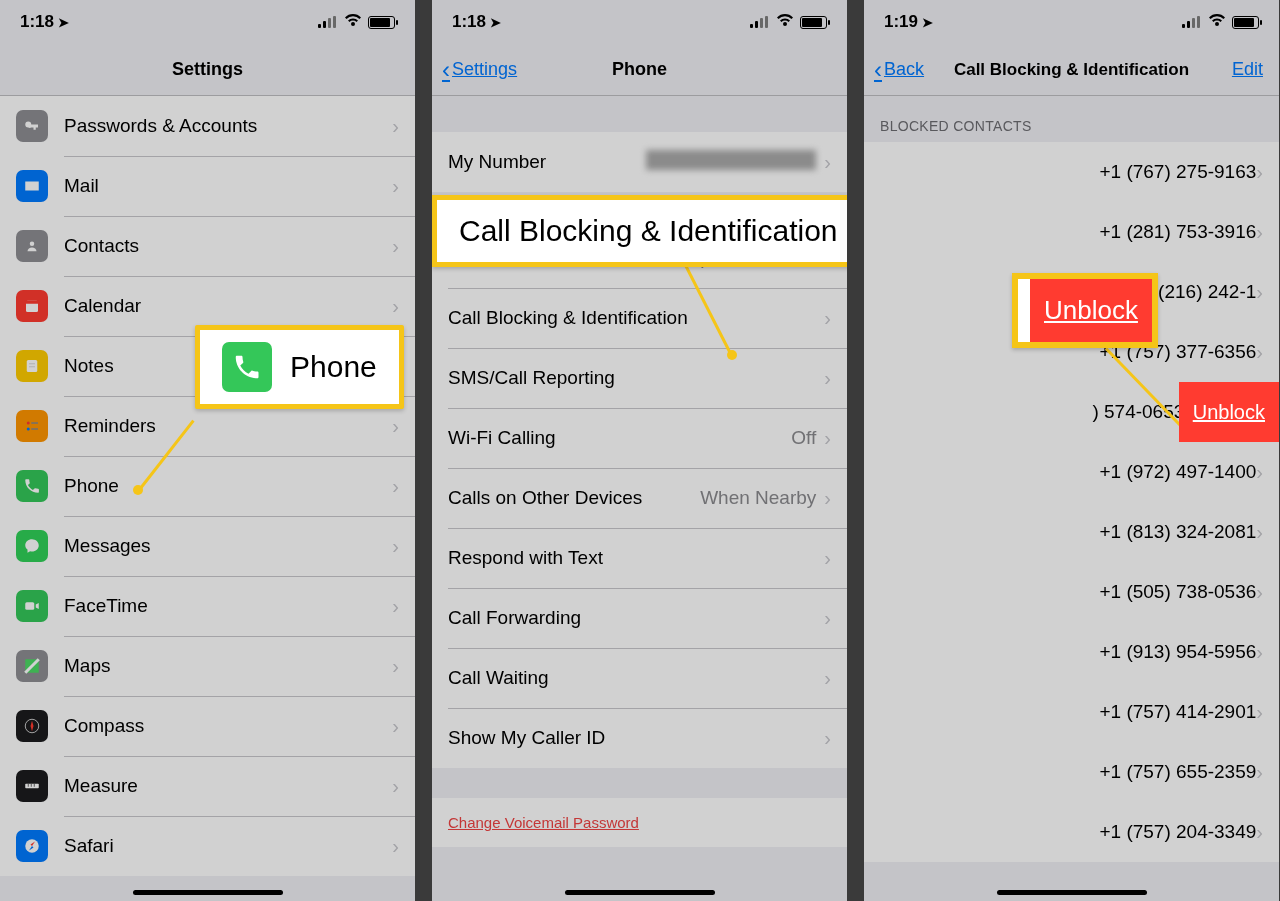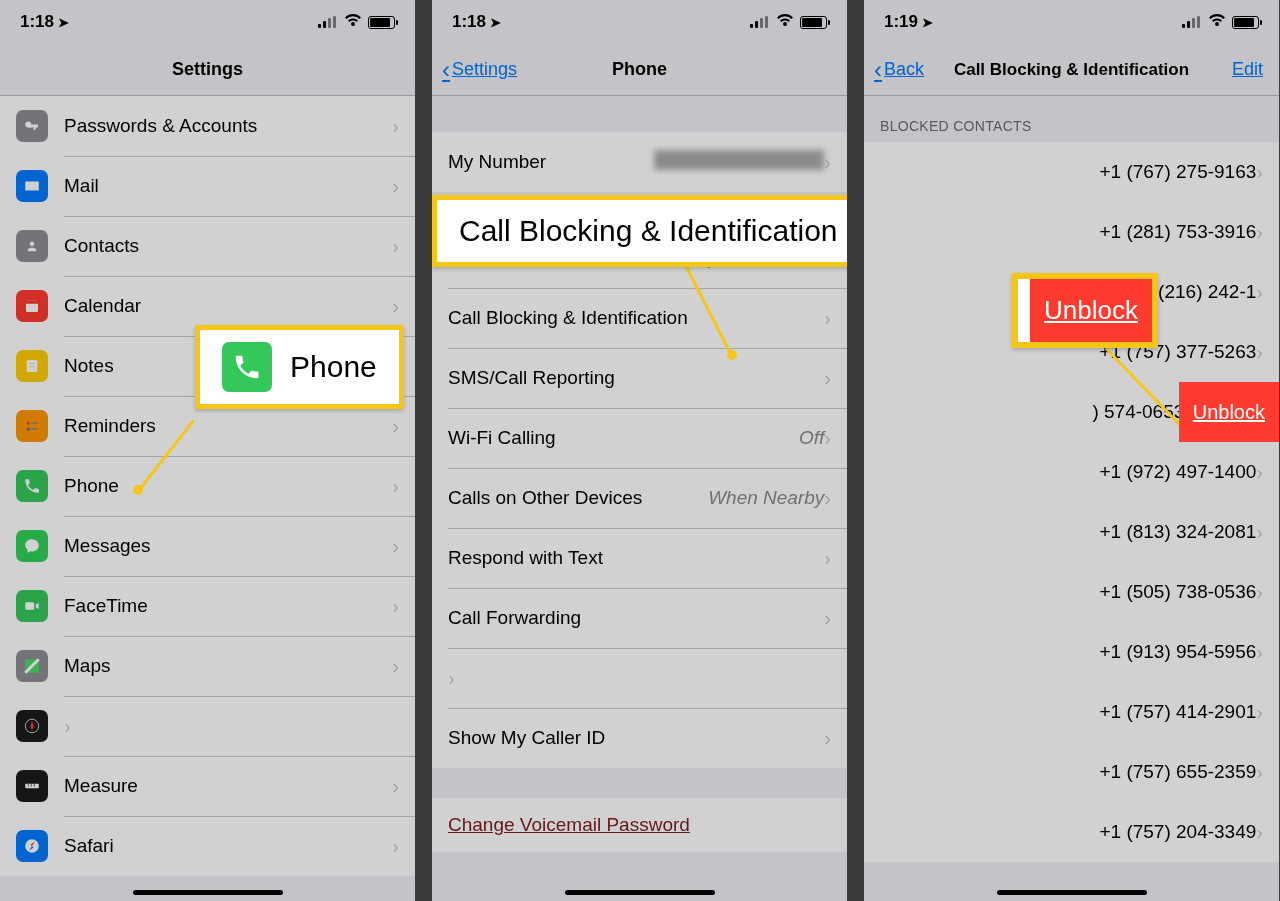--- a/index.html
+++ b/index.html
@@ -39,27 +39,27 @@
   .nav-back .chev{ text-decoration:none; font-size:24px; line-height:1; display:inline-block;}
   .nav-edit{ color:#007aff; font-size:18px; margin-left:auto; padding-right:16px; z-index:2; text-decoration:underline;}
 
   .list { background:#fff; }
   .row { display:flex; align-items:center; height:60px; padding: 0 16px; position:relative;}
   .row + .row::before {
     content:""; position:absolute; top:0; left:64px; right:0; height:0.5px; background:#c8c7cc;
   }
   .icon-box { width:32px; height:32px; border-radius:7px; margin-right:16px; display:flex; align-items:center; justify-content:center; color:#fff; font-size:18px;}
   .row-label{ font-size:19px; flex:1;}
-  .row-value{ font-size:19px; color:#8a8a8e; font-style:italic;}
+  .row-value{ font-size:19px; color:#8a8a8e; margin-right:8px;}
   .chevron{ color:#c7c7cc; font-size:20px;}
 
   .section-gap { height:36px; }
   .section-header{ padding: 22px 16px 8px; font-size:14px; color:#6d6d72; letter-spacing:0.3px;}
 
-  .link-row{ color:#7f1d1d; font-size:19px; padding:16px; text-decoration:underline;}
+  .link-row{ color:#ef4444; font-size:15px; padding:16px; text-decoration:underline;}
 
   .home-indicator{position:absolute; bottom:6px; left:50%; transform:translateX(-50%); width:150px;height:5px;background:#000;border-radius:3px; z-index:70;}
 
   .callout{
     position:absolute; background:#fff; border:5px solid #f5c518; z-index:80;
     display:flex; align-items:center; box-shadow:0 2px 4px rgba(0,0,0,0.2);
   }
   .arrow-line{
     position:absolute; z-index:75; background:#f5c518; height:3px;
     transform-origin: left center;
@@ -224,20 +224,21 @@
     <span class="row-label">Maps</span>
     <span class="chevron">›</span>
       </div>
       <div class="row">
         <div class="icon-box bg-black">
           <svg width="18" height="18" viewBox="0 0 24 24">
             <circle cx="12" cy="12" r="9" fill="none" stroke="#fff" stroke-width="1"></circle>
             <path fill="#ff3b30" d="M12 5l2 7-2 7-2-7z"></path>
           </svg>
         </div>
+    <span class="row-label">Compass</span>
     <span class="chevron">›</span>
       </div>
       <div class="row">
         <div class="icon-box bg-dark">
           <svg width="18" height="18" viewBox="0 0 24 24">
             <rect x="3" y="9" width="18" height="6" rx="1" fill="#fff"></rect>
             <line x1="7" y1="9" x2="7" y2="13" stroke="#333"></line>
             <line x1="11" y1="9" x2="11" y2="13" stroke="#333"></line>
             <line x1="15" y1="9" x2="15" y2="13" stroke="#333"></line>
           </svg>
@@ -342,20 +343,21 @@
         <span class="row-label">Respond with Text</span>
 
     <span class="chevron">›</span>
       </div>
       <div class="row">
         <span class="row-label">Call Forwarding</span>
 
     <span class="chevron">›</span>
       </div>
       <div class="row">
+        <span class="row-label">Call Waiting</span>
 
     <span class="chevron">›</span>
       </div>
       <div class="row">
         <span class="row-label">Show My Caller ID</span>
 
     <span class="chevron">›</span>
       </div>
     </div>
   <div style="height:30px;"></div>
@@ -419,21 +421,21 @@
         </div>
       </div>
       <div style="position: relative; overflow: hidden;">
         <div class="row">
           <span class="row-label">+1 (216) 242-1</span>
     <span class="chevron">›</span>
         </div>
       </div>
       <div style="position: relative; overflow: hidden;">
         <div class="row">
-          <span class="row-label">+1 (757) 377-5263</span>
+          <span class="row-label">+1 (757) 377-6356</span>
     <span class="chevron">›</span>
         </div>
       </div>
       <div style="position: relative; overflow: visible;">
         <div class="row swiped-row">
           <span class="row-label">) 574-0653</span>
     <span class="chevron">›</span>
         </div>
         <div class="swipe-unblock" style="z-index: 90;">Unblock</div>
       </div>

